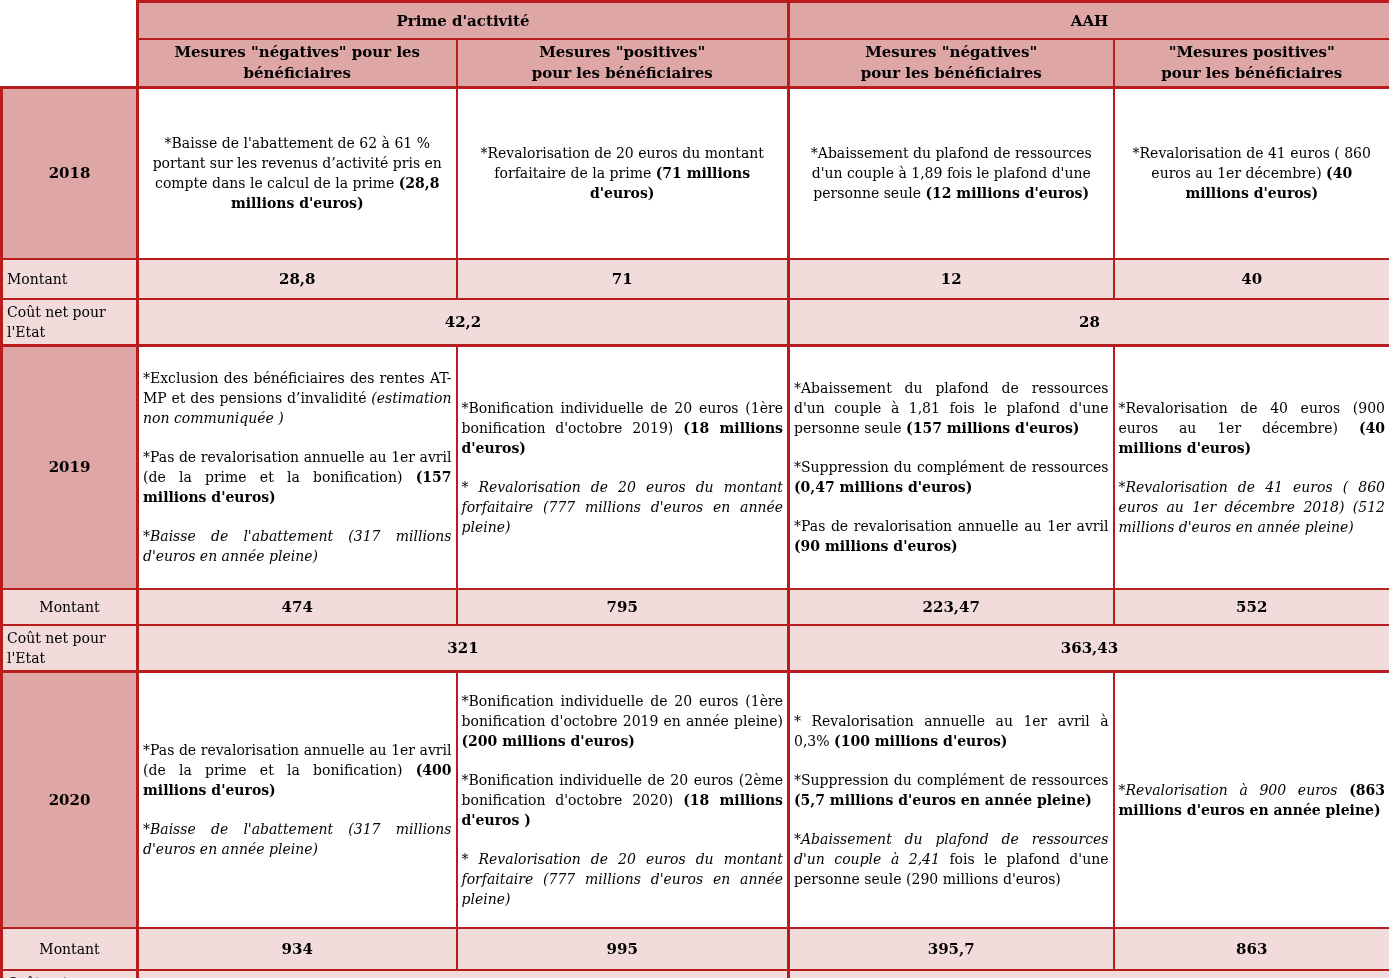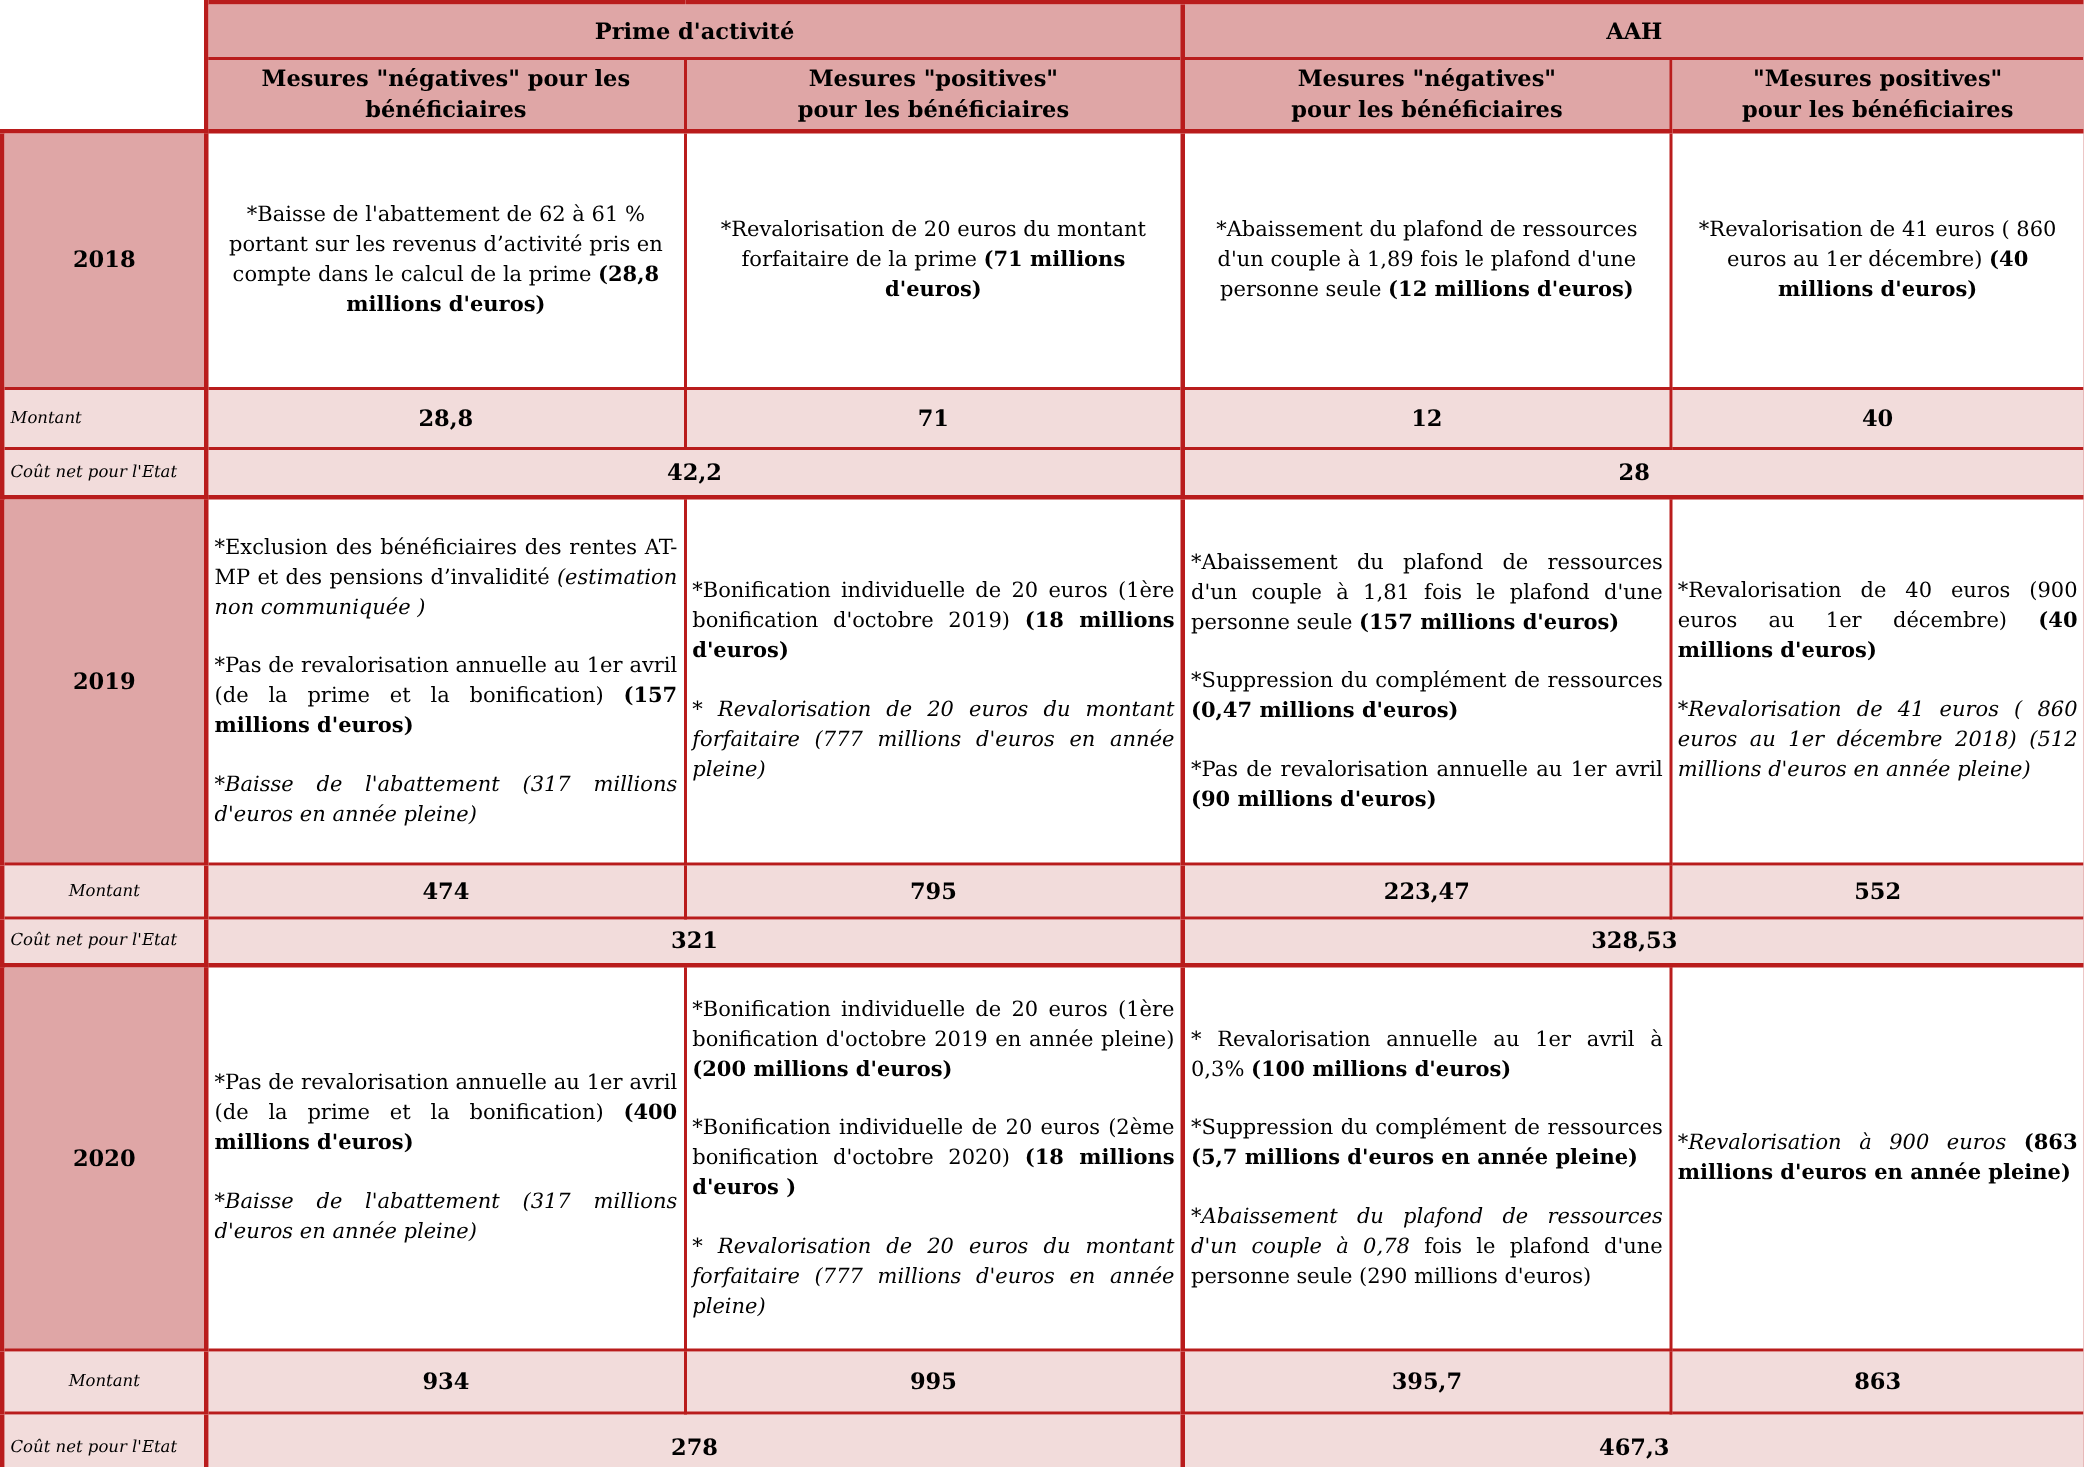--- a/index.html
+++ b/index.html
@@ -39,21 +39,21 @@
     text-align:center;font-weight:bold;font-size:15px;
     height:33px;padding:1px 4px;
   }
   .colhead{
     text-align:center;font-weight:bold;font-size:15px;
     white-space:pre-line;height:44px;padding:1px 4px;line-height:21px;
   }
 
   
   .yearcell{text-align:center;font-weight:bold;font-size:15px;}
-  .rowlbl{font-style:italic;font-size:11px;padding-left:4px;}
+  .rowlbl{font-size:14px;padding-left:4px;}
   .rowlbl.center{text-align:center;}
 
   
   .measure{background:#fff;}
   .measure .para+.para{margin-top:19px;}
   .center-block .para{text-align:center;}
   .justify .para{text-align:justify;}
   .b{font-weight:bold;}
   .i{font-style:italic;}
 
@@ -142,38 +142,38 @@
   <tr style="height:36px;">
     <td class="rowlbl center lpink bl3 br3">Montant</td>
     <td class="num lpink">474</td>
     <td class="num lpink">795</td>
     <td class="num lpink bl3">223,47</td>
     <td class="num lpink br3">552</td>
   </tr>
   <tr style="height:32px;">
     <td class="rowlbl lpink bl3 br3 bb3">Coût net pour l'Etat</td>
     <td class="num lpink bb3" colspan="2">321</td>
-    <td class="num lpink bb3 bl3 br3" colspan="2">328,53</td>
+    <td class="num lpink bb3 bl3 br3" colspan="2">363,43</td>
   </tr>
 
   <tr style="height:256px;">
     <td class="yearcell pink bl3 br3 bt3 bb2">2020</td>
     <td class="measure justify bt3 bb2">
           <div class="para"><span>*Pas de revalorisation annuelle au 1er avril (de la prime et la bonification) </span><span class="b">(400 millions d'euros)</span></div>
           <div class="para"><span class="i">*Baisse de l'abattement (317 millions d'euros en année pleine)</span></div>
         </td>
     <td class="measure justify bt3 bb2">
           <div class="para"><span>*Bonification individuelle de 20 euros (1ère bonification d'octobre 2019 en année pleine) </span><span class="b">(200 millions d'euros)</span></div>
           <div class="para"><span>*Bonification individuelle de 20 euros (2ème bonification d'octobre 2020) </span><span class="b">(18 millions d'euros )</span></div>
           <div class="para"><span class="i">* Revalorisation de 20 euros du montant forfaitaire (777 millions d'euros en année pleine)</span></div>
         </td>
     <td class="measure justify bt3 bb2 bl3">
           <div class="para"><span>* Revalorisation annuelle au 1er avril à 0,3% </span><span class="b">(100 millions d'euros)</span></div>
           <div class="para"><span>*Suppression du complément de ressources </span><span class="b">(5,7 millions d'euros en année pleine)</span></div>
-          <div class="para"><span class="i">*Abaissement du plafond de ressources d'un couple à 0,78</span><span> fois le plafond d'une personne seule (290 millions d'euros)</span></div>
+          <div class="para"><span class="i">*Abaissement du plafond de ressources d'un couple à 2,41</span><span> fois le plafond d'une personne seule (290 millions d'euros)</span></div>
         </td>
     <td class="measure justify bt3 bb2 br3">
           <div class="para"><span class="i">*Revalorisation à 900 euros </span><span class="b">(863 millions d'euros en année pleine)</span></div>
         </td>
   </tr>
   <tr style="height:42px;">
     <td class="rowlbl center lpink bl3 br3">Montant</td>
     <td class="num lpink">934</td>
     <td class="num lpink">995</td>
     <td class="num lpink bl3">395,7</td>

